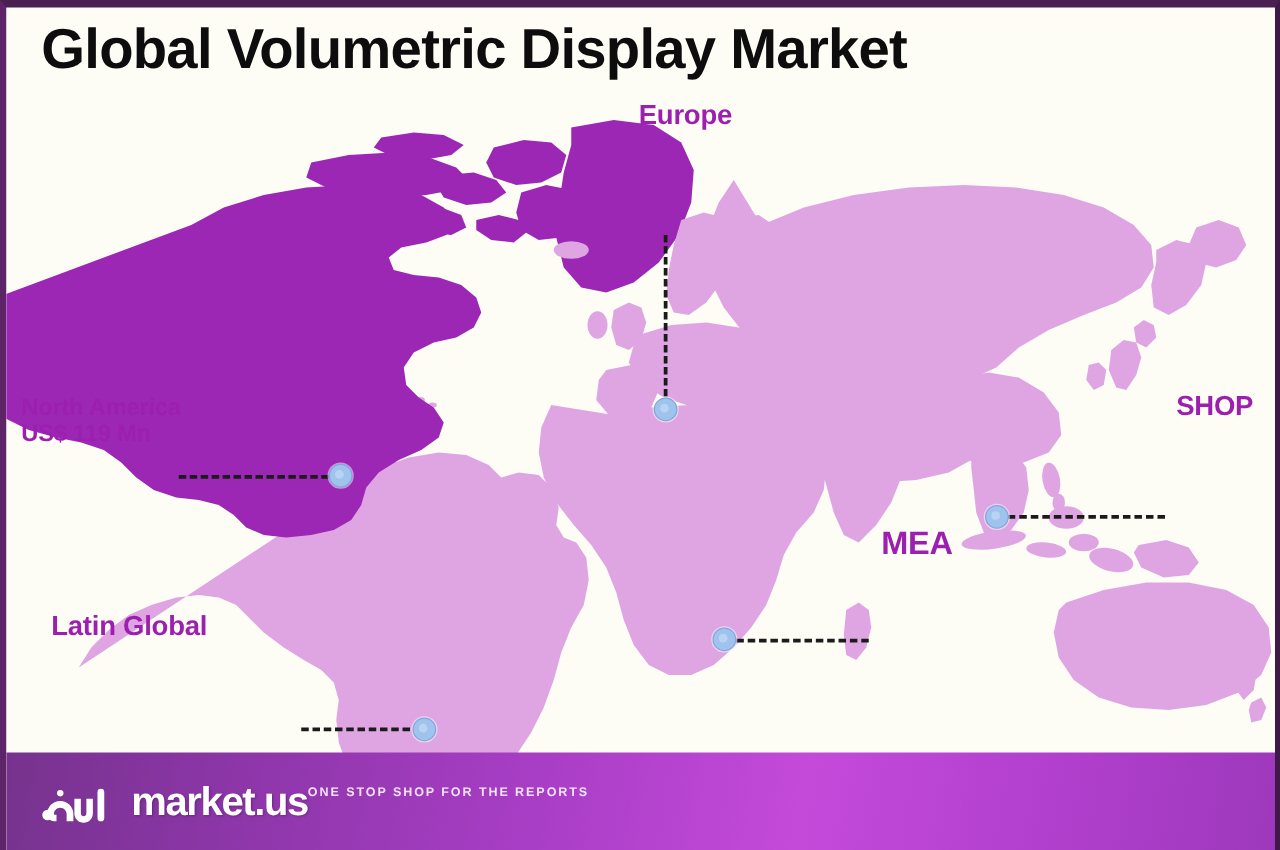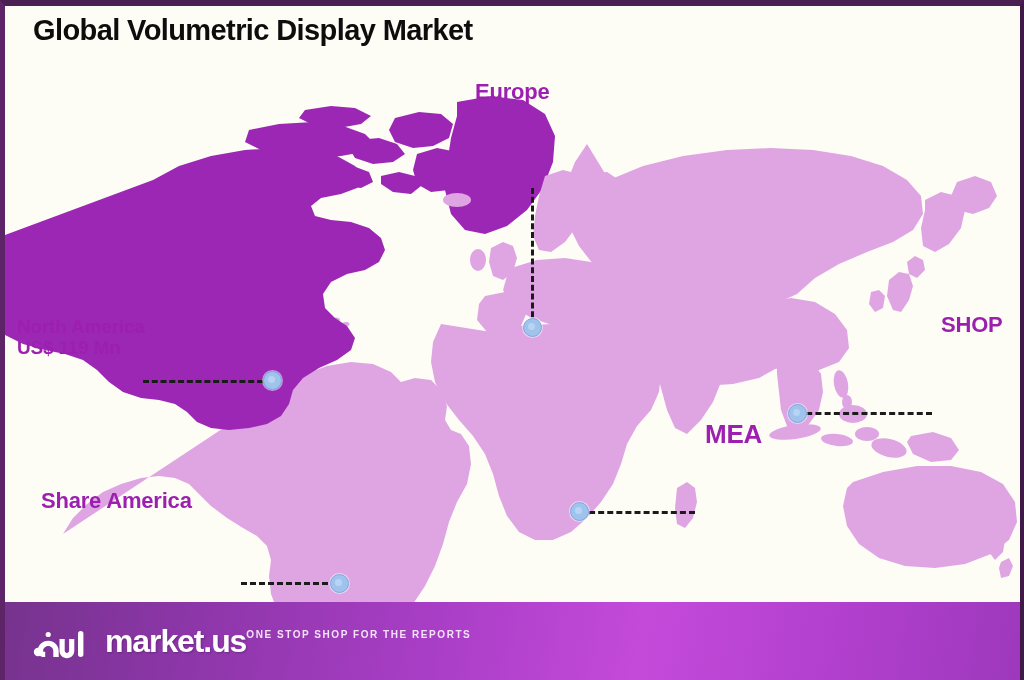--- a/index.html
+++ b/index.html
@@ -18,21 +18,21 @@
     border-top:6px solid #4a1f52;
     border-left:5px solid #5d2468;
     border-right:4px solid #3f1a46;
     overflow:hidden;
   }
   
   #header{
     position:absolute;left:28px;top:10px;
   }
   #title{
-    font-size:29px;
+    font-size:45px;
     font-weight:bold;
     color:#0d0d0d;
     letter-spacing:-0.6px;
     line-height:1.02;
     margin:0;
     white-space:nowrap;
   }
   #subtitle{
     font-size:20px;
     font-weight:normal;
@@ -53,21 +53,21 @@
     position:absolute;
     color:#9c1fb0;
     font-weight:bold;
     letter-spacing:-0.2px;
     white-space:nowrap;
     line-height:1.12;
   }
   #label-north-america{left:12px;top:310px;font-size:19px;}
   #label-north-america .value{display:block;}
   #label-latin-america{left:36px;top:483px;font-size:22px;}
-  #label-europe{left:470px;top:74px;font-size:22px;}
+  #label-europe{left:506px;top:74px;font-size:22px;}
   #label-apac{left:936px;top:307px;font-size:22px;}
   #label-mea{left:700px;top:414px;font-size:26px;}
   
   .connector{
     position:absolute;
     height:0;
     border-top:3px dashed #1b1b1b;
   }
   .connector.vertical{
     width:0;height:auto;
@@ -273,21 +273,21 @@
     <div class="marker" id="marker-apac"></div>
     <div class="marker" id="marker-mea"></div>
   </div>
 
   <div class="callout-label" id="label-north-america">
     <span class="name">North America</span>
     <span class="value">US$ 119 Mn</span>
   </div>
 
   <div class="callout-label" id="label-latin-america">
-    <span class="name">Share America</span>
+    <span class="name">Latin Global</span>
   </div>
 
   <div class="callout-label" id="label-europe">
     <span class="name">Europe</span>
   </div>
 
   <div class="callout-label" id="label-apac">
     <span class="name">SHOP</span>
   </div>
 

